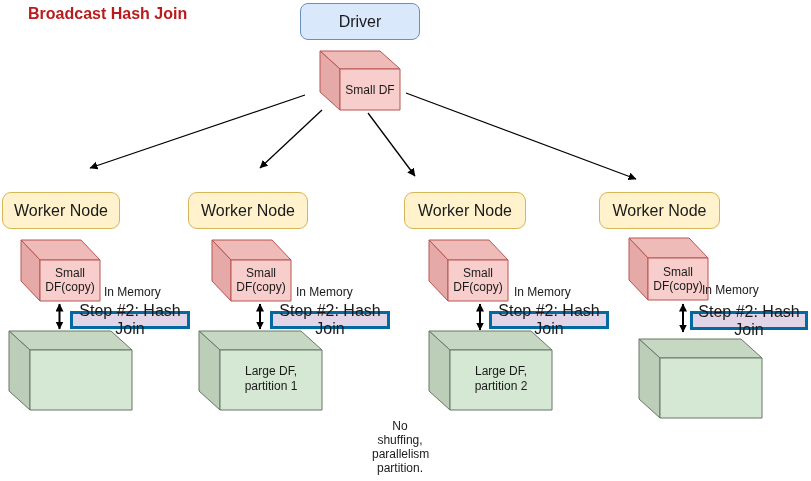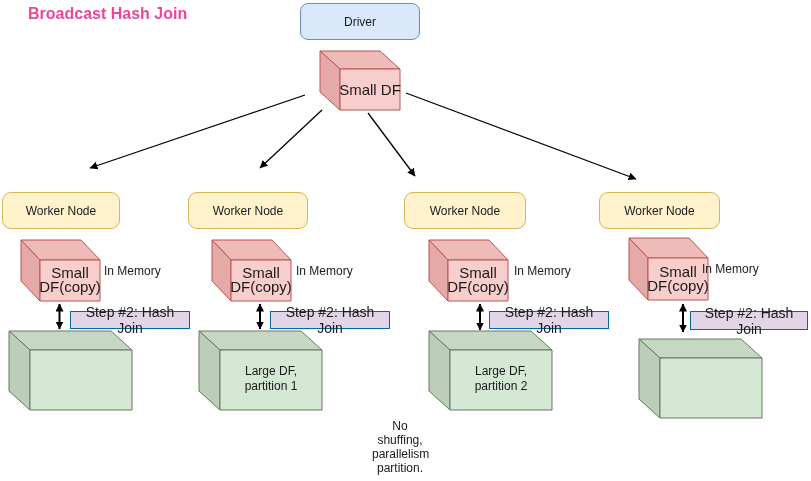--- a/index.html
+++ b/index.html
@@ -1,28 +1,28 @@
 <!DOCTYPE html>
 <html><head>
 <meta charset="utf-8">
 <style>
   html,body{margin:0;padding:0;background:#ffffff;}
   .canvas{position:relative;width:811px;height:481px;background:#ffffff;
           font-family:"Liberation Sans",sans-serif;color:#1a1a1a;overflow:hidden;}
   .canvas svg{position:absolute;left:0;top:0;}
   .abs{position:absolute;}
-  .title{font-size:16px;font-weight:bold;color:#ec4899;white-space:nowrap;}
+  .title{font-size:16px;font-weight:bold;color:#b91c1c;white-space:nowrap;}
   .node{box-sizing:border-box;display:flex;align-items:center;justify-content:center;
-        font-size:12px;text-align:center;}
+        font-size:16px;text-align:center;}
   .driver{background:#dae8fc;border:1px solid #6c8ebf;border-radius:8px;}
   .worker{background:#fff2cc;border:1px solid #d6b656;border-radius:9px;}
-  .step{background:#e1d5e7;border:1px solid #0369a1;font-size:14px;}
-  .cube-label{font-size:15px;line-height:14px;text-align:center;}
+  .step{background:#e1d5e7;border:3px solid #0369a1;font-size:16px;}
+  .cube-label{font-size:12px;line-height:14px;text-align:center;}
   .part-label{font-size:12px;line-height:15px;text-align:center;}
-  .mem{font-size:12px;white-space:nowrap;}
+  .mem{font-size:12px;white-space:nowrap;margin-top:21px;}
   .note{font-size:12px;line-height:14px;text-align:center;}
 </style>
 </head>
 <body>
 
 <div class="canvas">
 
   <svg width="811" height="481" viewBox="0 0 811 481">
     <defs>
       <marker id="ah" markerUnits="userSpaceOnUse" markerWidth="9" markerHeight="9" refX="7.5" refY="4" orient="auto-start-reverse">

